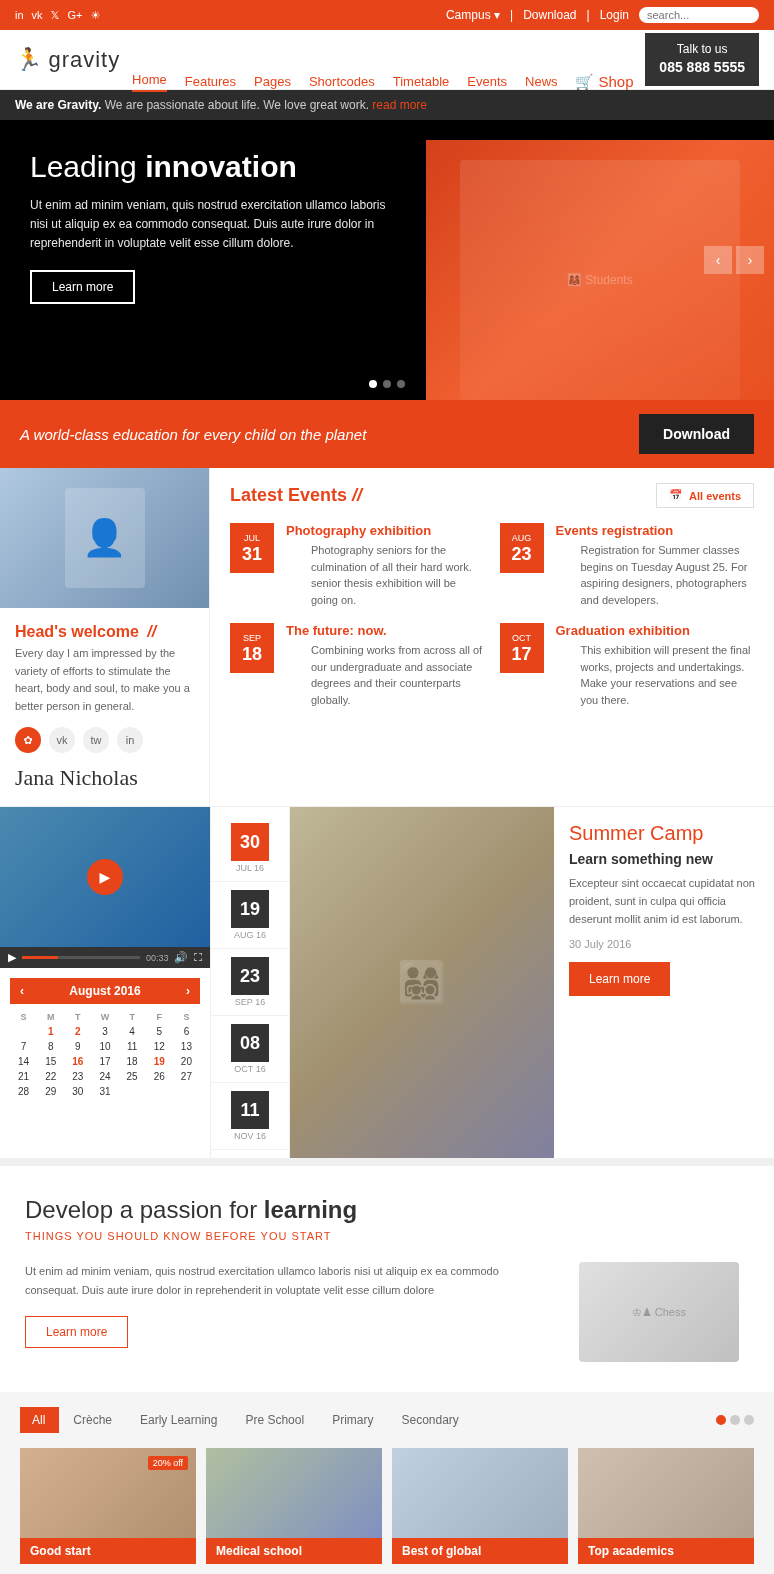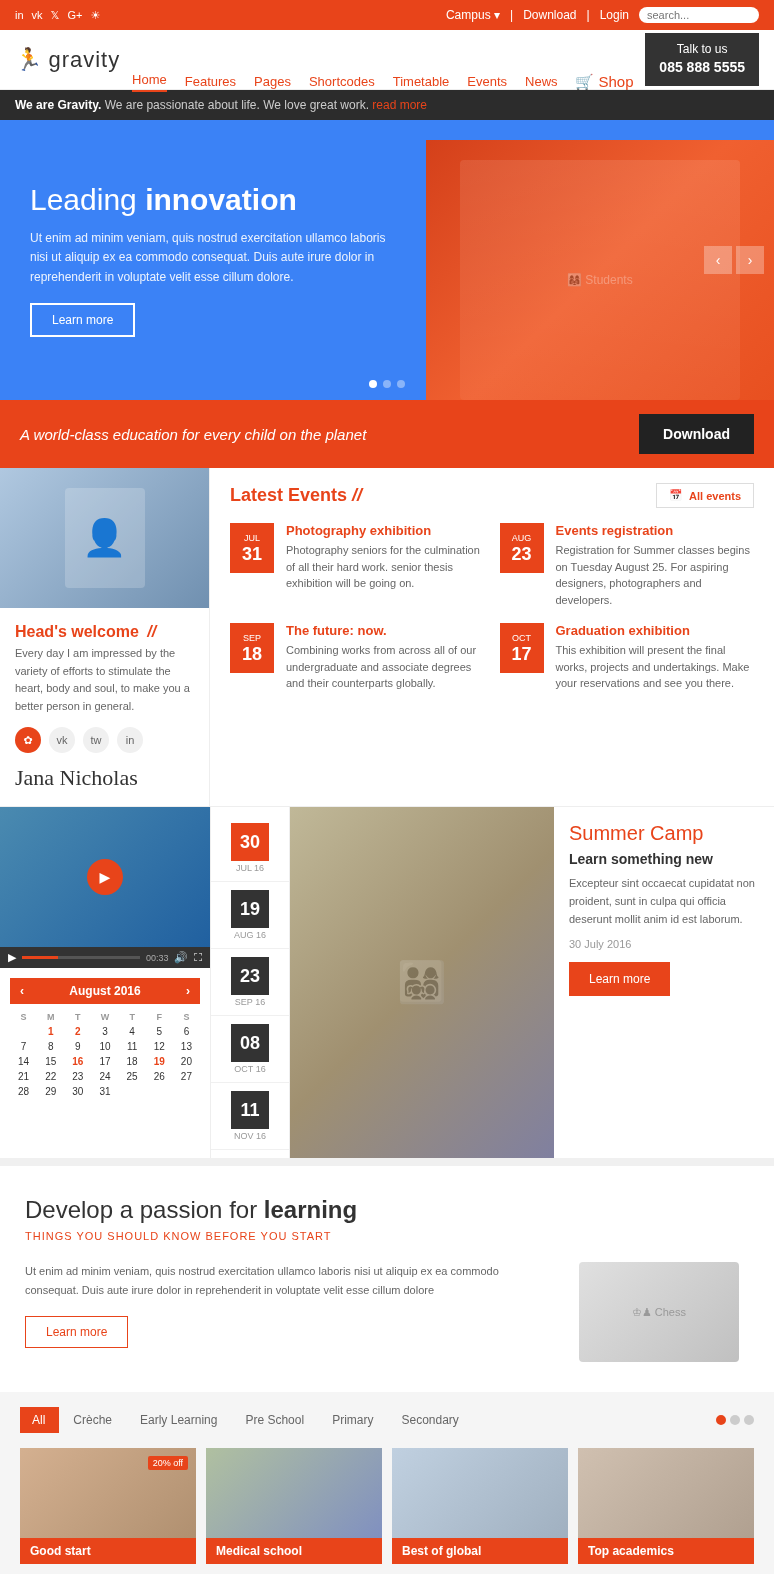--- a/index.html
+++ b/index.html
@@ -62,26 +62,27 @@
       background: #2c2c2c;
       padding: 8px 15px;
       font-size: 12px;
       color: #ccc;
     }
     .banner-text strong { color: white; }
     .banner-text a { color: #e8441a; text-decoration: none; }
 
     
     .hero {
-      background: #3b82f6;
+      background: #000000;
       position: relative;
       height: 280px;
       overflow: hidden;
       display: flex;
-      align-items: center;
+      align-items: flex-start;
+      text-decoration: underline;
     }
     .hero-content {
       padding: 30px 30px;
       color: white;
       width: 55%;
       z-index: 2;
     }
     .hero-title { font-size: 30px; font-weight: 300; margin-bottom: 12px; }
     .hero-title strong { font-weight: 700; }
     .hero-desc { font-size: 12px; line-height: 1.6; margin-bottom: 16px; opacity: 0.9; }
@@ -285,21 +286,21 @@
       flex-direction: column;
       align-items: center;
       justify-content: center;
       font-size: 18px;
       font-weight: bold;
       line-height: 1;
     }
     .event-date .month { font-size: 9px; font-weight: normal; margin-bottom: 2px; }
     .event-content { flex: 1; }
     .event-title { font-size: 13px; color: #e8441a; font-weight: bold; margin-bottom: 4px; }
-    .event-desc { font-size: 11px; color: #666; line-height: 1.5; }
+    .event-desc { font-size: 11px; color: #666; line-height: 1.5; margin-left: 25px; }
 
     
     .media-section {
       display: flex;
       background: white;
       border-top: 1px solid #eee;
     }
     .video-col {
       width: 210px;
       min-width: 210px;

